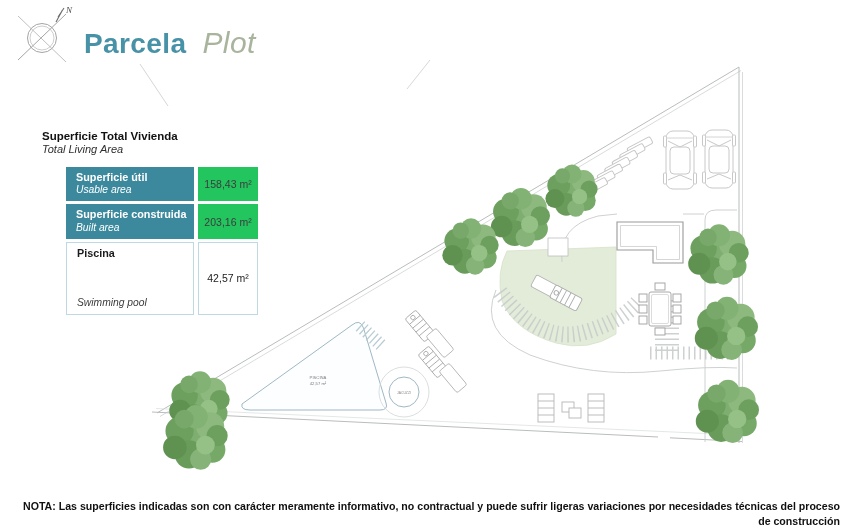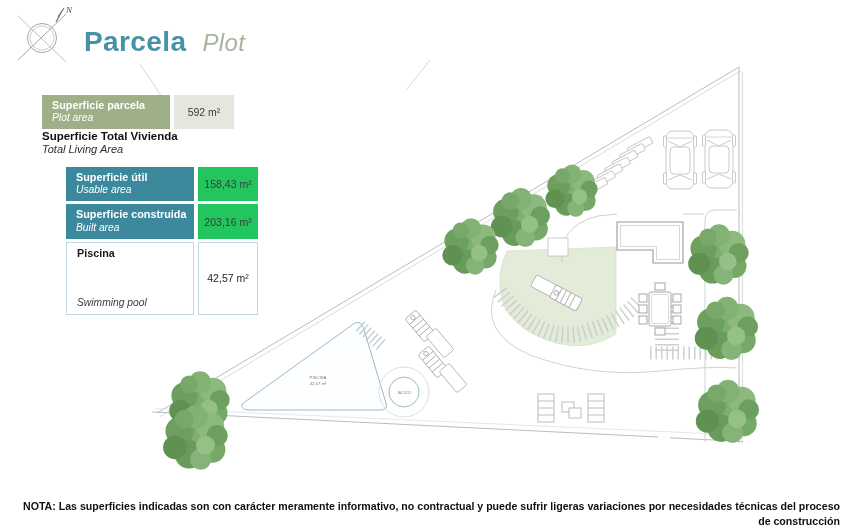--- a/index.html
+++ b/index.html
@@ -2,21 +2,21 @@
 <html><head>
 <meta charset="utf-8">
 <style>
   html,body{margin:0;padding:0;background:#ffffff;}
   .page{position:relative;width:850px;height:530px;background:#ffffff;overflow:hidden;
         font-family:"Liberation Sans",sans-serif;}
 
   
   .hdr{position:absolute;left:44px;top:26px;display:flex;align-items:baseline;gap:16px;}
   .hdr .t-es{font-size:28px;font-weight:600;color:#4792A7;letter-spacing:.4px;margin-left:40px;}
-  .hdr .t-en{font-size:24px;font-style:italic;color:#A9B49C;letter-spacing:.4px;}
+  .hdr .t-en{font-size:30px;font-style:italic;color:#A9B49C;letter-spacing:.4px;}
 
   
   .tbl{position:absolute;left:42px;width:196px;}
   .row{display:flex;gap:4px;margin-bottom:3px;}
   .lbl{width:128px;box-sizing:border-box;padding:4px 0 4px 10px;min-height:31px;
        display:flex;flex-direction:column;justify-content:center;}
   .val{width:60px;box-sizing:border-box;min-height:31px;display:flex;align-items:center;
        justify-content:center;font-size:10.5px;color:#3d3d3d;}
   .lbl .es{font-size:10.8px;font-weight:700;line-height:1.25;}
   .lbl .en{font-size:10.3px;font-style:italic;line-height:1.25;}
@@ -195,29 +195,20 @@
     <line x1="768" y1="18" x2="816" y2="64" stroke="#B0B0B0" stroke-width="0.8"></line>
     <path d="M806,24 L812,13 L808,19 L814,10" fill="none" stroke="#6b6b6b" stroke-width="1.1"></path>
     <text x="816" y="15" font-size="9" font-style="italic" fill="#4d4d4d" font-family="Liberation Serif, serif">N</text>
   </svg>
 
   <div class="hdr">
     <span class="t-es">Parcela</span>
     <span class="t-en">Plot</span>
   </div>
 
-  <div class="tbl" style="top:95px;">
-    <div class="row">
-      <div class="lbl sage">
-        <span class="es">Superficie parcela</span>
-        <span class="en">Plot area</span>
-      </div>
-      <div class="val sage-val">592 m²</div>
-    </div>
-  </div>
 
   <div class="heading">
     <div class="es">Superficie Total Vivienda</div>
     <div class="en">Total Living Area</div>
   </div>
 
   <div class="tbl" style="top:167px;padding-left:24px;">
     <div class="row">
       <div class="lbl teal">
         <span class="es">Superficie útil</span>

